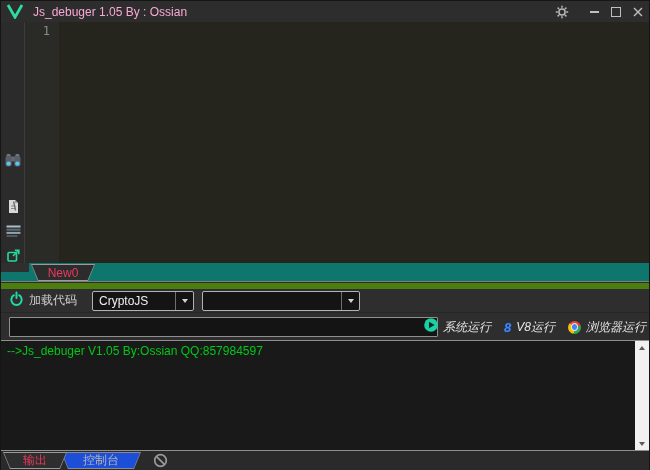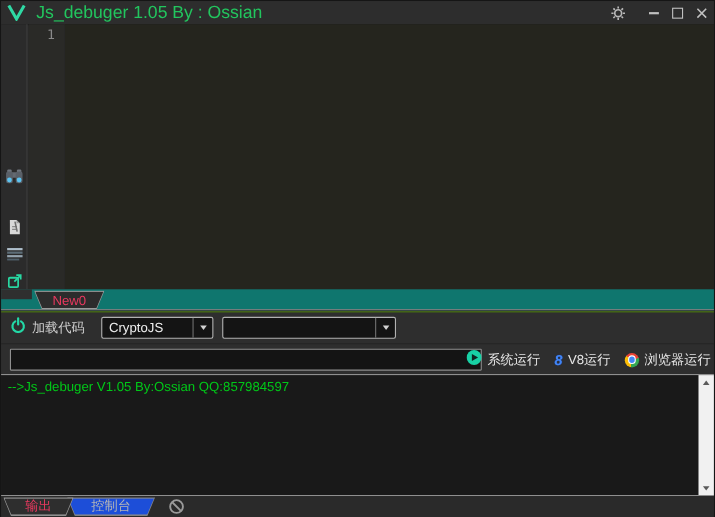--- a/index.html
+++ b/index.html
@@ -4,21 +4,21 @@
 <style>
   html,body{margin:0;padding:0;}
   body{width:650px;height:470px;overflow:hidden;background:#2b2b2b;
        font-family:"Liberation Sans", sans-serif;position:relative;}
   .window{position:absolute;inset:0;border:1px solid #151515;box-sizing:border-box;background:#2b2b2b;}
 
   
   .titlebar{position:absolute;left:0;top:0;right:0;height:21px;background:#2d2d2d;
             border-bottom:1px solid #1b1b1b;display:flex;align-items:center;}
   .logo{margin-left:5px;display:flex;align-items:center;}
-  .title{margin-left:9px;font-size:16px;color:#22c55e;white-space:nowrap;}
+  .title{margin-left:9px;font-size:12px;color:#f9a8d4;white-space:nowrap;}
   .win-controls{margin-left:auto;display:flex;align-items:center;height:21px;}
   .ctrl{width:22px;height:21px;display:flex;align-items:center;justify-content:center;cursor:default;}
   .ctrl.gear{margin-right:10px;}
   .min-glyph{width:9px;height:2px;background:#c0c0c0;}
   .max-glyph{width:8px;height:8px;border:1px solid #c0c0c0;}
 
   
   .sidebar{position:absolute;left:0;top:21px;width:24px;height:241px;background:#2b2b2b;
            border-right:1px solid #3c3c3c;box-sizing:border-box;}
   .side-icon{position:absolute;left:0;width:24px;display:flex;justify-content:center;}
@@ -32,41 +32,41 @@
             border-bottom:1px solid #7f7f7f;box-sizing:border-box;}
   .side-stub{position:absolute;left:0;top:0;width:28px;height:9px;background:#2f2f2f;}
   .etab{position:absolute;left:30px;top:1px;width:64px;height:17px;background:#9a9a9a;
         clip-path:polygon(0 0,100% 0,calc(100% - 7px) 100%,7px 100%);}
   .etab-in{position:absolute;inset:1px;background:#2c2c2c;
         clip-path:polygon(0 0,100% 0,calc(100% - 6.3px) 100%,6.3px 100%);
         display:flex;align-items:center;justify-content:center;font-size:12px;color:#e8395f;}
 
   
   .toolbar{position:absolute;left:0;top:282px;right:0;height:29px;background:#2e2e2e;
-           border-top:1px solid #4d7c0f;display:flex;align-items:center;box-sizing:border-box;}
+           border-top:6px solid #4d7c0f;display:flex;align-items:center;box-sizing:border-box;}
   .loadbtn{display:flex;align-items:center;margin-left:8px;cursor:default;}
   .loadbtn .lbl{margin-left:5px;font-size:12px;color:#cfcfcf;}
   .dropdown{height:20px;background:#141414;border:1px solid #b2b2b2;border-radius:2px;
             display:flex;align-items:center;box-sizing:border-box;}
   .dd1{width:102px;margin-left:15px;}
   .dd2{width:158px;margin-left:8px;}
   .dd-val{flex:1;font-size:12px;color:#efefef;padding-left:6px;white-space:nowrap;overflow:hidden;}
   .dd-btn{width:17px;height:100%;border-left:1px solid #6f6f6f;display:flex;align-items:center;justify-content:center;}
   .dd-arrow{width:0;height:0;border-left:3.5px solid transparent;border-right:3.5px solid transparent;
             border-top:4.5px solid #d2d2d2;}
 
   
   .runrow{position:absolute;left:0;top:311px;right:0;height:28px;background:#2e2e2e;
           border-top:1px solid #262626;box-sizing:border-box;}
   .cmd-input{position:absolute;left:8px;top:4px;width:429px;height:20px;background:#141414;
              border:1px solid #8f8f8f;box-sizing:border-box;color:#ddd;font-size:12px;
              padding:0 4px;outline:none;border-radius:1px;}
   .runbtns{position:absolute;right:3px;top:0;height:28px;display:flex;align-items:center;}
   .runbtn{display:flex;align-items:center;margin-left:13px;cursor:default;}
-  .runbtn .lbl{margin-left:5px;font-size:12px;color:#e6e6e6;white-space:nowrap;}
+  .runbtn .lbl{margin-left:5px;font-size:12px;color:#e6e6e6;white-space:nowrap;font-style:italic;}
   .v8-glyph{color:#4285f4;font-weight:bold;font-size:13px;font-style:italic;
             text-shadow:0 0 1px #1a4dbf;line-height:13px;}
   .chrome{position:relative;width:13px;height:13px;border-radius:50%;
           background:conic-gradient(from -50deg,#ea4335 0 120deg,#34a853 120deg 240deg,#fbbc05 240deg 360deg);}
   .chrome-center{position:absolute;inset:2.8px;background:#4285f4;border:1.3px solid #fff;
                  border-radius:50%;box-sizing:border-box;}
 
   
   .output{position:absolute;left:0;top:339px;right:0;height:111px;background:#191919;
           border-top:1px solid #8f8f8f;border-bottom:1px solid #8f8f8f;box-sizing:border-box;}

